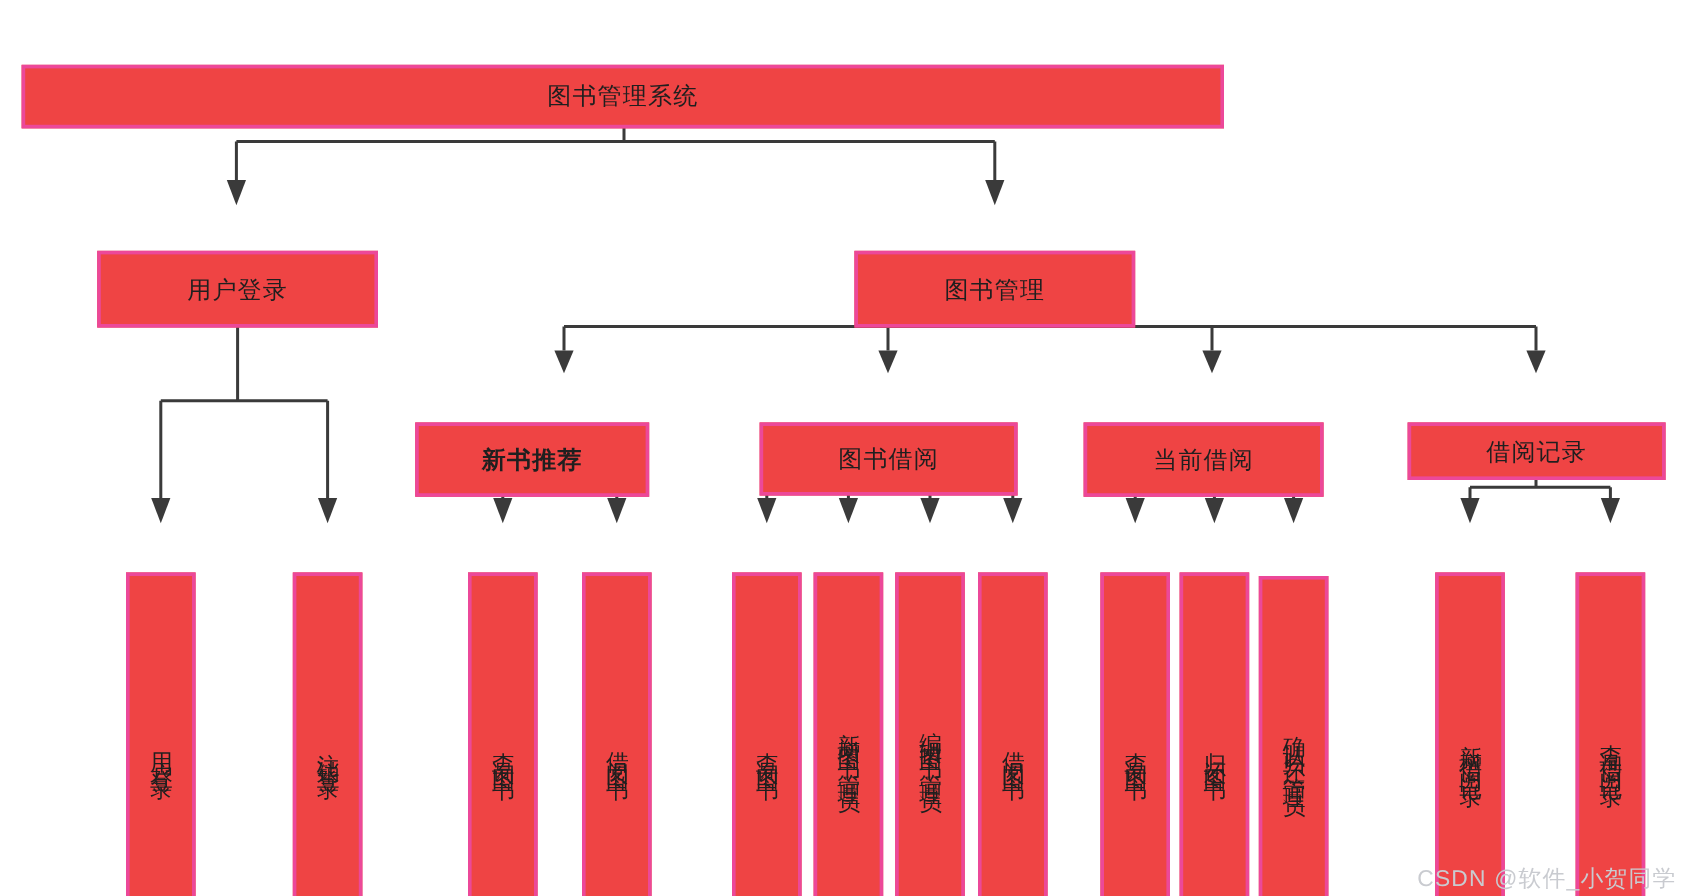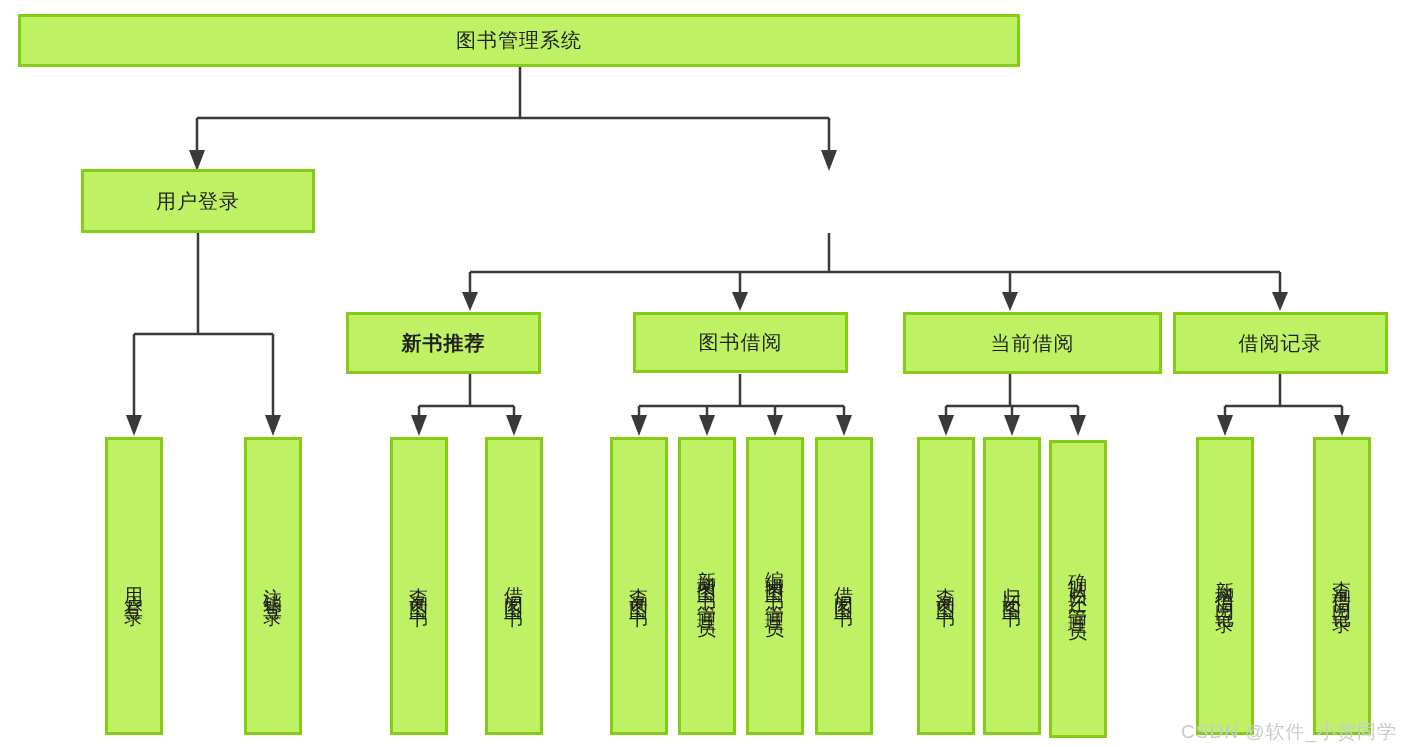--- a/index.html
+++ b/index.html
@@ -21,26 +21,27 @@
     height: 747px;
   }
   .connector-layer {
     position: absolute;
     left: 0; top: 0;
     pointer-events: none;
   }
   .node {
     position: absolute;
     box-sizing: border-box;
-    background: #bef264;
-    border: 3px solid #84cc16;
+    background: #ef4444;
+    border: 3px solid #ec4899;
     display: flex;
     align-items: center;
     justify-content: center;
     color: #1f1f1f;
+    margin-top: 40px;
   }
   .node-h {
     font-size: 20px;
     letter-spacing: 1px;
     white-space: nowrap;
   }
   .node-leaf .label {
     writing-mode: vertical-rl;
     text-orientation: mixed;
     font-size: 19px;
@@ -97,31 +98,34 @@
     </g>
   </svg>
 
   <div class="node node-h" style="left:18px; top:14px; width:1002px; height:53px;">
     <span>图书管理系统</span>
   </div>
 
   <div class="node node-h" style="left:81px; top:169px; width:234px; height:64px;">
     <span>用户登录</span>
   </div>
+  <div class="node node-h" style="left:712px; top:169px; width:234px; height:64px;">
+    <span>图书管理</span>
+  </div>
 
   <div class="node node-h" style="left:346px; top:312px; width:195px; height:62px;font-weight:bold;">
     <span>新书推荐</span>
   </div>
   <div class="node node-h" style="left:633px; top:312px; width:215px; height:61px;">
     <span>图书借阅</span>
   </div>
-  <div class="node node-h" style="left:903px; top:312px; width:259px; height:62px;">
+  <div class="node node-h" style="left:903px; top:312px; width:200px; height:62px;">
     <span>当前借阅</span>
   </div>
-  <div class="node node-h" style="left:1173px; top:312px; width:215px; height:62px;">
+  <div class="node node-h" style="left:1173px; top:312px; width:215px; height:48px;">
     <span>借阅记录</span>
   </div>
 
   <div class="node node-leaf" style="left:105px; top:437px; width:58px; height:298px;">
     <span class="label">用户登录</span>
   </div>
   <div class="node node-leaf" style="left:244px; top:437px; width:58px; height:298px;">
     <span class="label">注销登录</span>
   </div>
 

